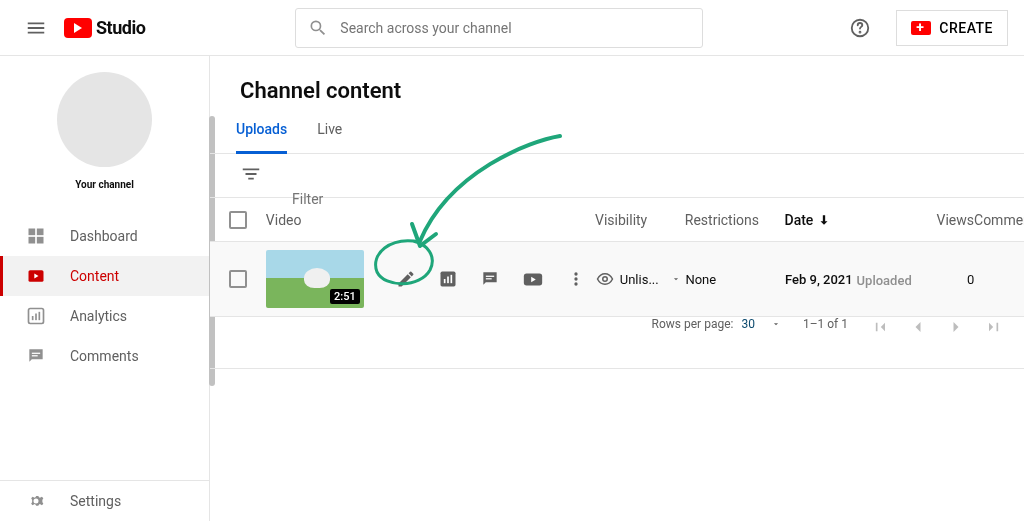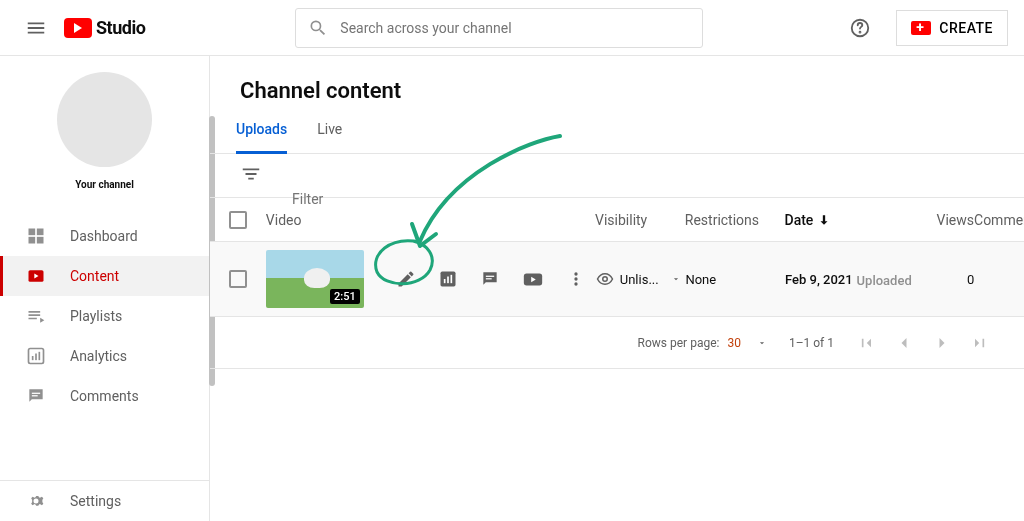--- a/index.html
+++ b/index.html
@@ -63,23 +63,23 @@
     .thumb::before { content: ''; position: absolute; left: 38px; top: 18px; width: 26px; height: 20px; background: #f0f0f0; border-radius: 50% 50% 40% 40%; }
     .duration { position: absolute; right: 4px; bottom: 4px; background: #000; color: #fff; font-size: 11px; padding: 1px 4px; border-radius: 2px; font-weight: 500; }
     .row-actions { display: flex; align-items: center; gap: 22px; margin-left: 32px; }
     .row-actions .act { cursor: pointer; display: flex; }
     .vis-val { display: flex; align-items: center; font-size: 13px; gap: 6px; }
     .vis-val .dd { margin-left: 6px; }
     .date-cell { font-size: 13px; }
     .date-cell .sub { font-size: 13px; color: #909090; margin-top: 2px; }
 
     
-    .tfoot { height: 52px; display: flex; align-items: center; justify-content: flex-end; padding: 0 34px; font-size: 12px; color: #606060; gap: 22px; border-bottom: 1px solid #e5e5e5; }
+    .tfoot { height: 52px; display: flex; align-items: flex-start; justify-content: flex-end; padding: 0 20px; font-size: 12px; color: #606060; gap: 22px; border-bottom: 1px solid #e5e5e5; }
     .rpp { display: flex; align-items: center; gap: 8px; }
-    .rpp-sel { display: flex; align-items: center; gap: 16px; cursor: pointer; color: #c2410c; }
+    .rpp-sel { display: flex; align-items: center; gap: 16px; cursor: pointer; color: #0c4a6e; }
     .pager { display: flex; align-items: center; gap: 18px; }
     .pager .pbtn { cursor: pointer; display: flex; color: #909090; }
     
     
     .annot { position: absolute; pointer-events: none; }
   </style>
 </head>
 <body>
 
 <div class="header">
@@ -133,28 +133,20 @@
         <span>Dashboard</span>
       </div>
       <div class="nav-item active">
         <span class="ni-icon">
             <svg width="20" height="20" viewBox="0 0 24 24" fill="#cc0000">
               <rect x="3" y="5" width="18" height="14" rx="2"></rect>
               <path d="M10 9l5 3-5 3V9z" fill="#fff"></path>
             </svg>
           </span>
         <span>Content</span>
-      </div>
-      <div class="nav-item">
-        <span class="ni-icon">
-            <svg width="20" height="20" viewBox="0 0 24 24" fill="#909090">
-              <path d="M3 6h14v2H3V6zm0 4h14v2H3v-2zm0 4h10v2H3v-2zm14 0l5 3-5 3v-6z"></path>
-            </svg>
-          </span>
-        <span>Playlists</span>
       </div>
       <div class="nav-item">
         <span class="ni-icon">
             <svg width="20" height="20" viewBox="0 0 24 24" fill="#909090">
               <rect x="3" y="3" width="18" height="18" rx="2" fill="none" stroke="#909090" stroke-width="2"></rect>
               <rect x="7" y="12" width="2" height="5" fill="#909090"></rect>
               <rect x="11" y="9" width="2" height="8" fill="#909090"></rect>
               <rect x="15" y="7" width="2" height="10" fill="#909090"></rect>
             </svg>
           </span>

